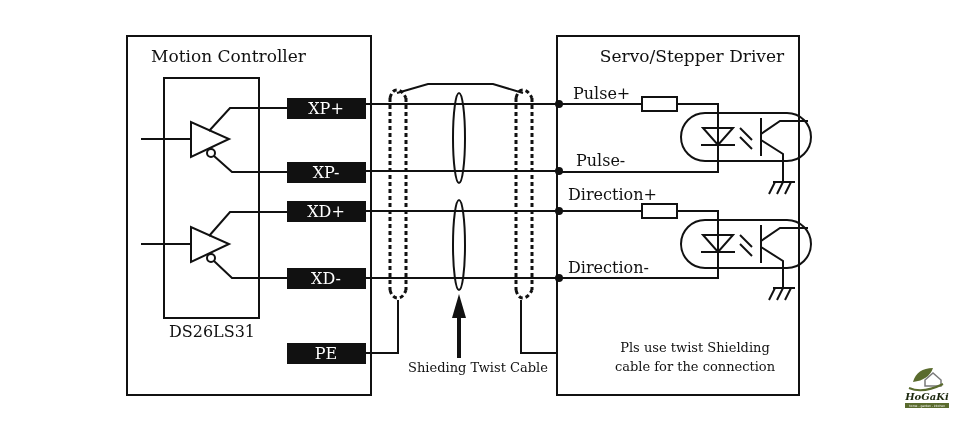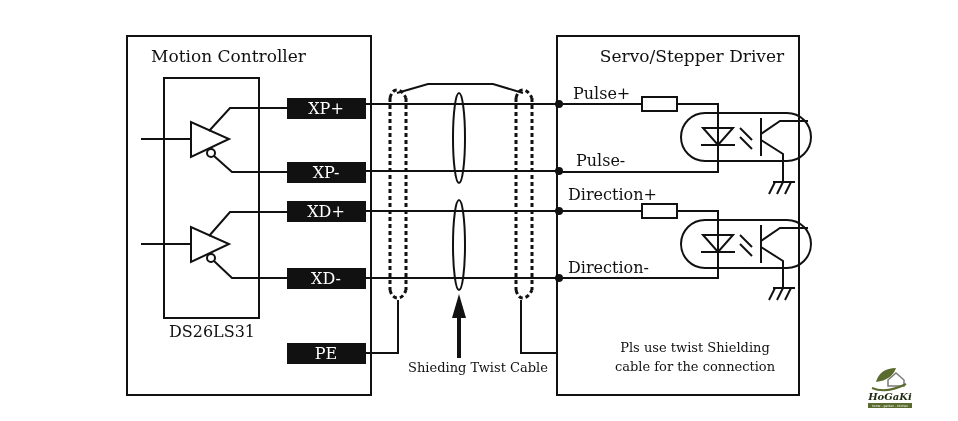--- a/index.html
+++ b/index.html
@@ -1,20 +1,20 @@
 <!DOCTYPE html>
 <html><head>
 <meta charset="utf-8">
 <style>
   html, body { margin:0; padding:0; background:#ffffff; }
   body { width:958px; height:421px; position:relative; overflow:hidden; font-family:"DejaVu Serif", "Liberation Serif", serif; }
   svg { position:absolute; left:0; top:0; }
   .t { font-family:"DejaVu Serif", "Liberation Serif", serif; fill:#111; }
   .lbl { font-family:"DejaVu Serif", "Liberation Serif", serif; fill:#ffffff; }
-  .logo { position:absolute; left:862px; top:362px; width:56px; height:50px; }
+  .logo { position:absolute; left:899px; top:362px; width:56px; height:50px; }
 </style>
 </head>
 <body>
 
 <svg width="958" height="421" viewBox="0 0 958 421">
   <g stroke="#111" stroke-width="2" fill="none">
 
     <rect x="127" y="36" width="244" height="359"></rect>
 
     <rect x="164" y="78" width="95" height="240"></rect>

